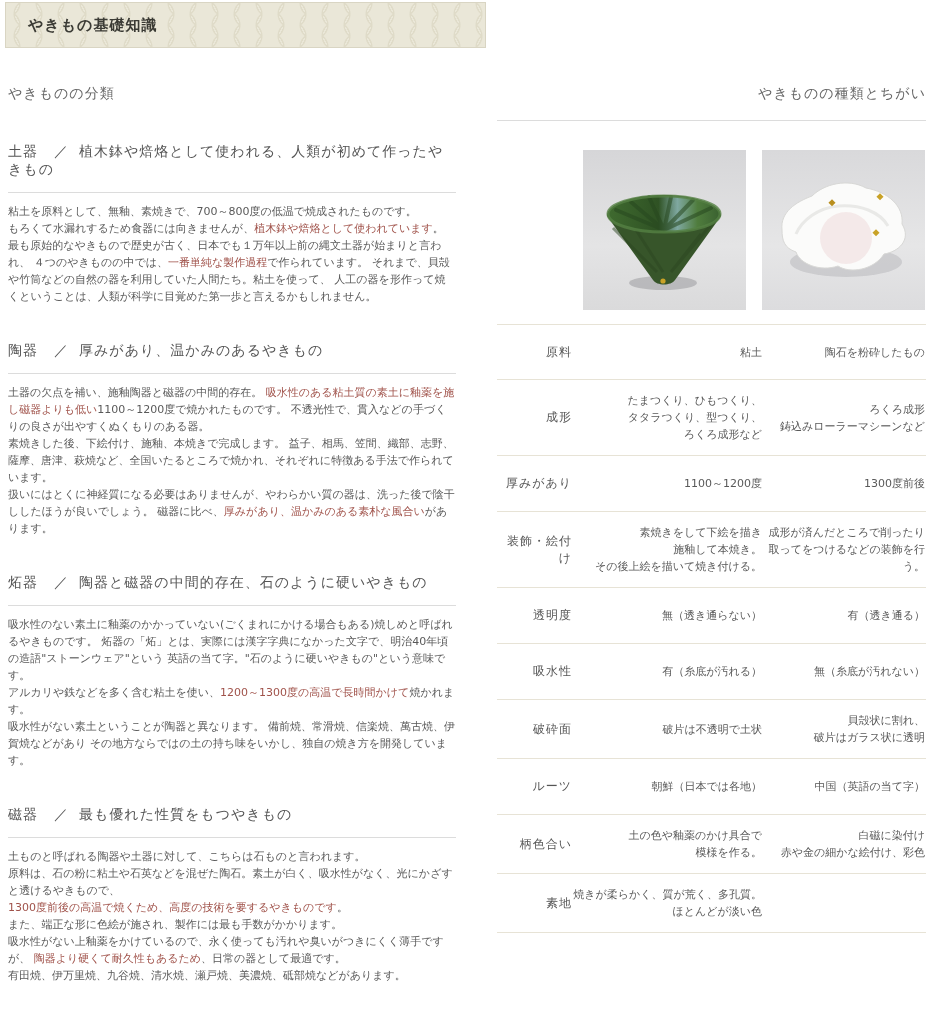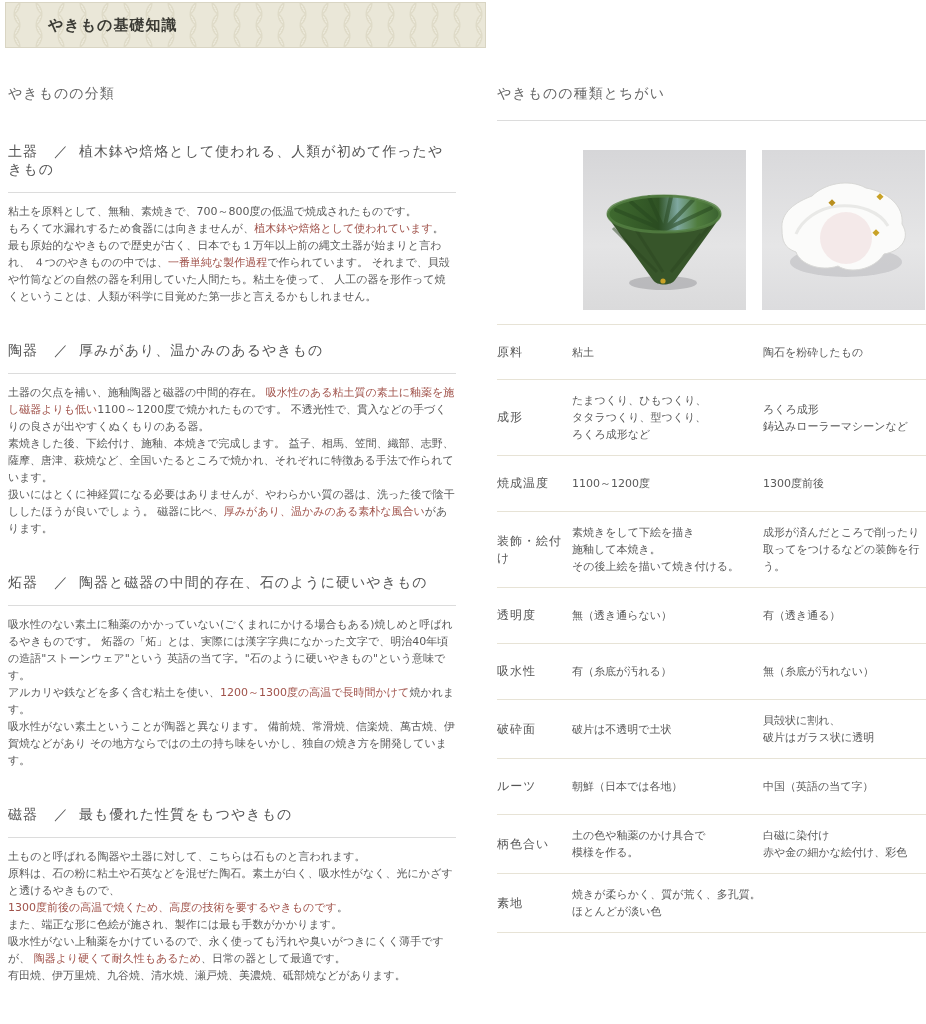--- a/index.html
+++ b/index.html
@@ -15,25 +15,25 @@
     box-sizing:border-box;border:1px solid #d9d5c3;
     background-color:#eae7d8;
     background-image:
       radial-gradient(circle, rgba(255,255,255,0) 13px, #dfdbc8 13px, #dfdbc8 14px, rgba(255,255,255,0) 15px),
       radial-gradient(circle, rgba(255,255,255,0) 13px, #dfdbc8 13px, #dfdbc8 14px, rgba(255,255,255,0) 15px);
     background-size:44px 22px;
     background-position:0 0,22px 11px;
     display:flex;align-items:center;
   }
   .banner-title{
-    font-size:15px;font-weight:bold;color:#3b3b35;letter-spacing:1px;margin-left:42px;
+    font-size:15px;font-weight:bold;color:#3b3b35;padding-left:22px;letter-spacing:1px;
   }
   
   .col-left{position:absolute;left:8px;top:60px;width:448px;}
-  .col-right{position:absolute;left:497px;top:60px;width:429px;}
+  .col-right{position:absolute;left:497px;top:60px;width:429px;text-align:right;}
   .col-heading{font-size:14px;font-weight:normal;color:#666;margin:25px 0 0 0;letter-spacing:1px;}
   
   .section{margin-top:37px;}
   .section:first-of-type{margin-top:40px;}
   .section-heading{font-size:14px;color:#555;letter-spacing:1px;}
   .section-heading .term{margin-right:6px;}
   .section-heading .slash{margin:0 10px;}
   .section hr{border:none;border-top:1px solid #dcdcdc;margin:13px 0 0 0;}
   .section p{
     margin:10px 0 0 0;font-size:11px;line-height:17px;color:#595959;
@@ -170,21 +170,21 @@
   <div class="cmp-row">
     <div class="cmp-label">成形</div>
     <div class="cmp-val cmp-toki">たまつくり、ひもつくり、
 タタラつくり、型つくり、
 ろくろ成形など</div>
     <div class="cmp-val cmp-jiki">ろくろ成形
 鋳込みローラーマシーンなど</div>
   </div>
 
   <div class="cmp-row">
-    <div class="cmp-label">焼成温度</div>
+    <div class="cmp-label">厚みがあり</div>
     <div class="cmp-val cmp-toki">1100～1200度</div>
     <div class="cmp-val cmp-jiki">1300度前後</div>
   </div>
 
   <div class="cmp-row">
     <div class="cmp-label">装飾・絵付け</div>
     <div class="cmp-val cmp-jiki">素焼きをして下絵を描き
 施釉して本焼き。
 その後上絵を描いて焼き付ける。</div>
     <div class="cmp-val cmp-toki">成形が済んだところで削ったり

